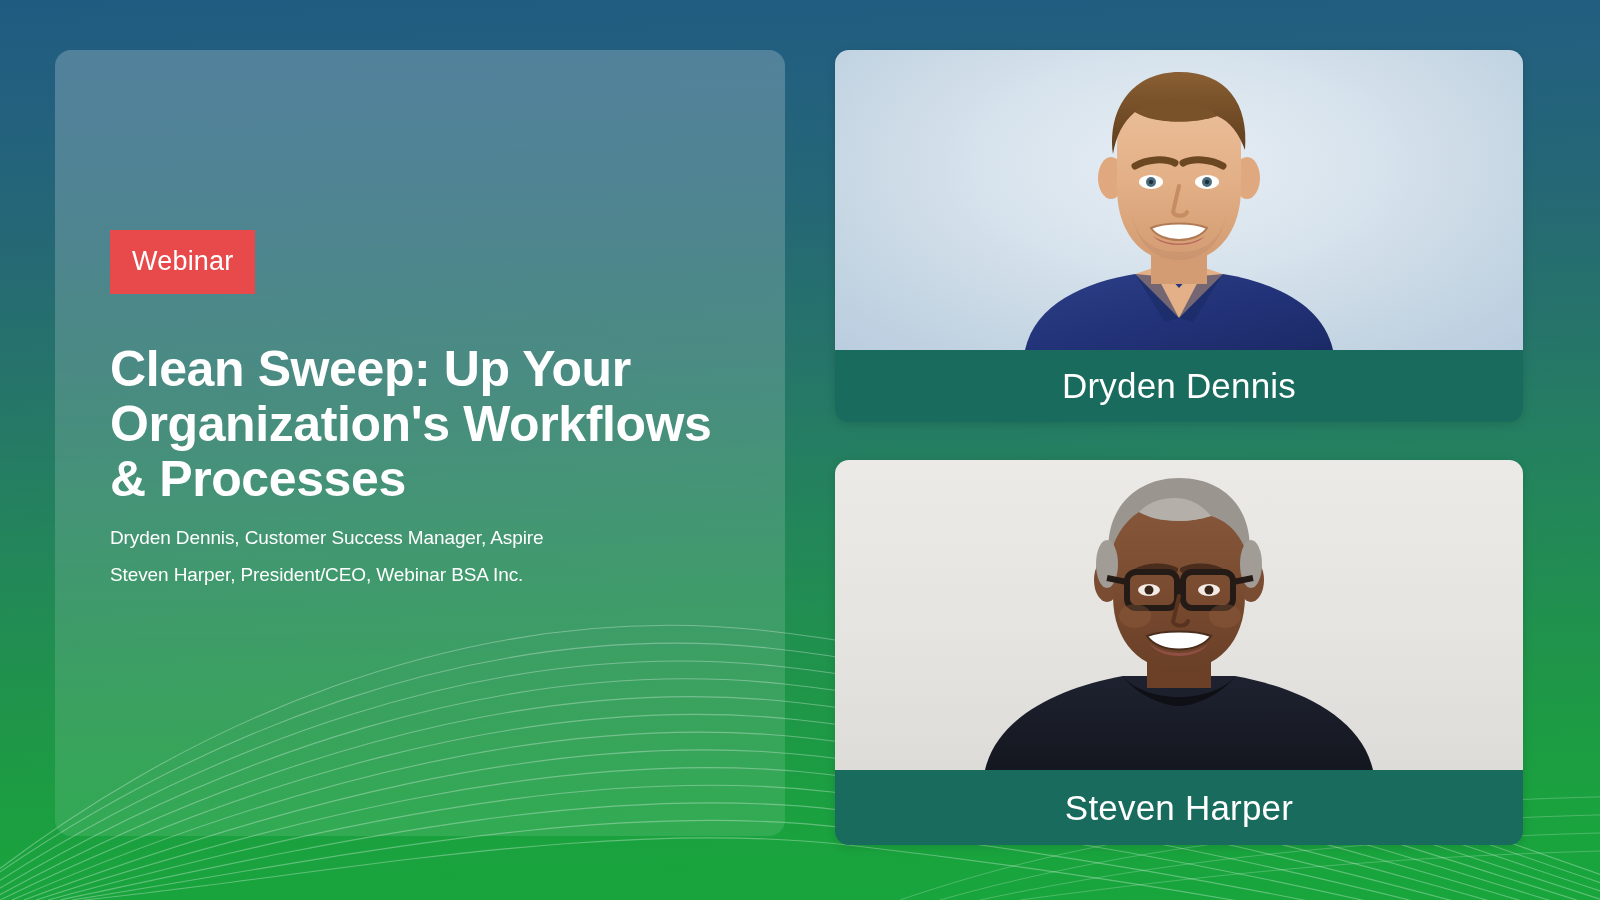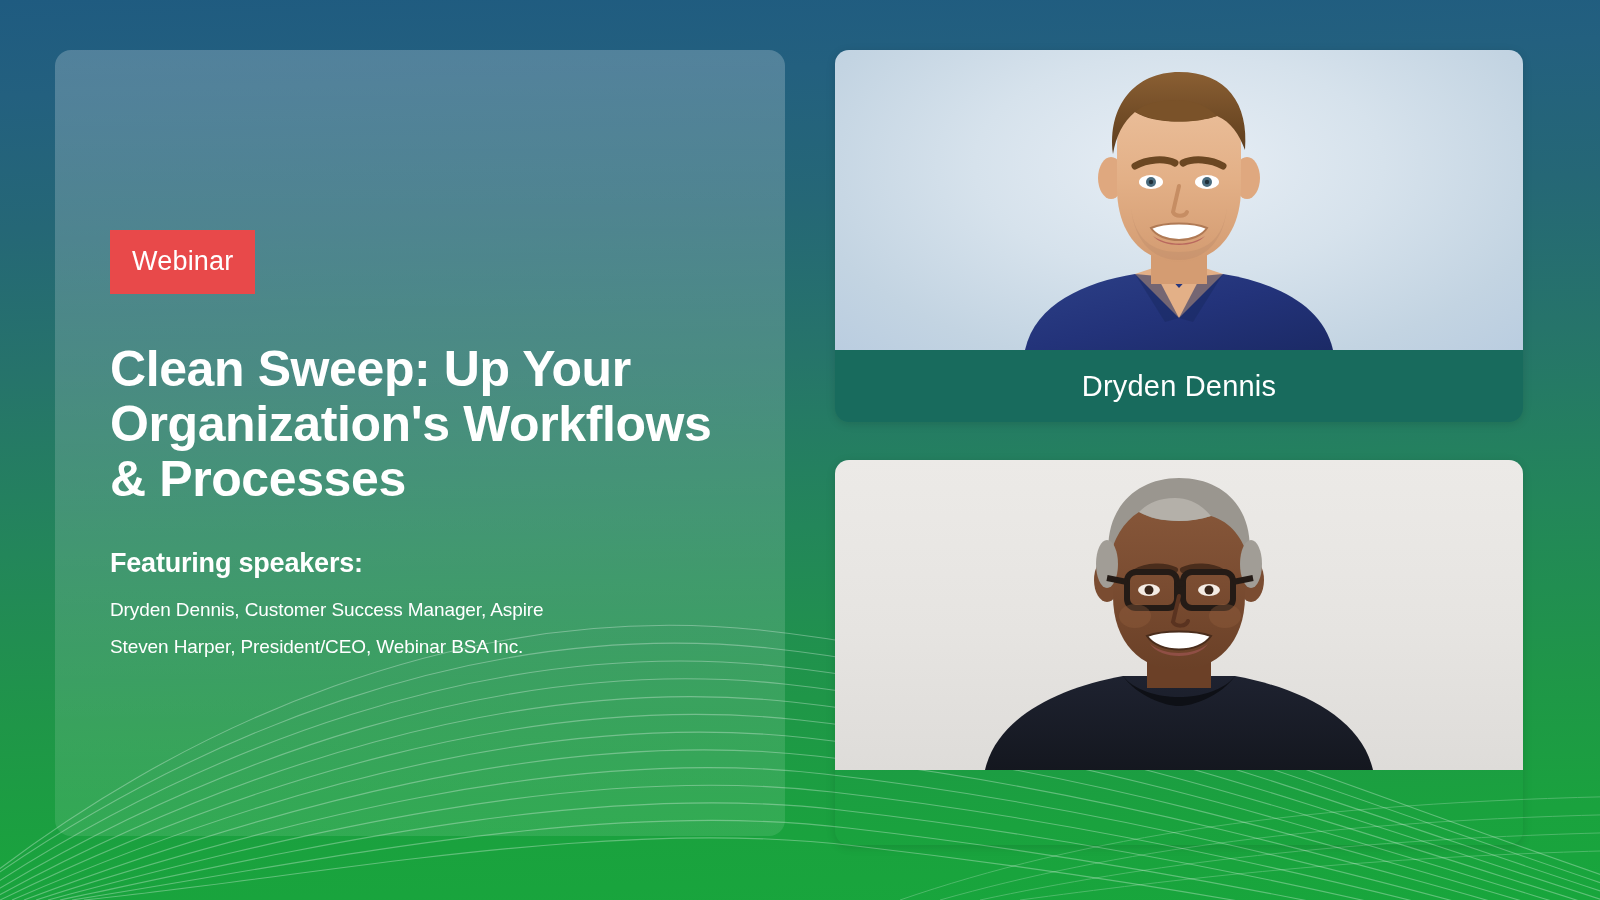--- a/index.html
+++ b/index.html
@@ -45,21 +45,21 @@
     position:absolute;left:835px;width:688px;border-radius:14px;overflow:hidden;
     box-shadow:0 2px 10px rgba(0,0,0,.13);
   }
   #speaker-card-0{top:50px;height:372px;}
   #speaker-card-1{top:460px;height:385px;}
   .photo{position:relative;width:100%;overflow:hidden;}
   #photo-0{height:300px;background:radial-gradient(ellipse at 50% 38%,#e7eef5 0%,#d6e2ec 42%,#c3d4e2 78%,#bacde0 100%);}
   #photo-1{height:310px;background:linear-gradient(180deg,#eceae7 0%,#e6e4e1 55%,#dedcd9 100%);}
   .namebar{
     background:#186b5d;color:#ffffff;text-align:center;
-    font-size:29px;letter-spacing:.2px;
+    font-size:35px;letter-spacing:.2px;
     display:flex;align-items:center;justify-content:center;
   }
   #namebar-0{height:72px;}
   #namebar-1{height:75px;}
   .portrait{position:absolute;left:0;top:0;width:100%;height:100%;}
 </style>
 </head>
 <body>
 
 <div id="stage">
@@ -88,21 +88,20 @@
     </g>
   </svg>
 
   <div id="info-card">
     <div id="card-inner">
 
       <div class="badge">Webinar</div>
 
       <div class="title">Clean Sweep: Up Your Organization's Workflows &amp; Processes</div>
 
-      <div class="feat">Featuring speakers:</div>
 
       <div class="spk">Dryden Dennis, Customer Success Manager, Aspire</div>
       <div class="spk" style="margin-top:0">Steven Harper, President/CEO, Webinar BSA Inc.</div>
 
     </div>
   </div>
 
   <div class="speaker-card" id="speaker-card-0">
     <div class="photo" id="photo-0">
       <svg class="portrait" viewBox="0 0 688 300" preserveAspectRatio="xMidYMax slice">
@@ -220,15 +219,16 @@
 
           <path d="M312 176 C 328 170 360 170 376 176 C 364 194 324 194 312 176 Z" fill="#ffffff"></path>
           <path d="M312 176 C 328 170 360 170 376 176 C 364 194 324 194 312 176 Z" fill="none" stroke="#4a2d1c" stroke-width="2"></path>
           <path d="M315 184 C 330 196 358 196 373 184 C 362 200 326 200 315 184 Z" fill="#8f4f45"></path>
 
           <ellipse cx="300" cy="156" rx="16" ry="12" fill="#96603f" opacity=".35"></ellipse>
           <ellipse cx="390" cy="156" rx="16" ry="12" fill="#96603f" opacity=".35"></ellipse>
         </g>
       </svg>
     </div>
+    <div class="namebar" id="namebar-1">Steven Harper</div>
   </div>
 
 </div>
 
 </body></html>

